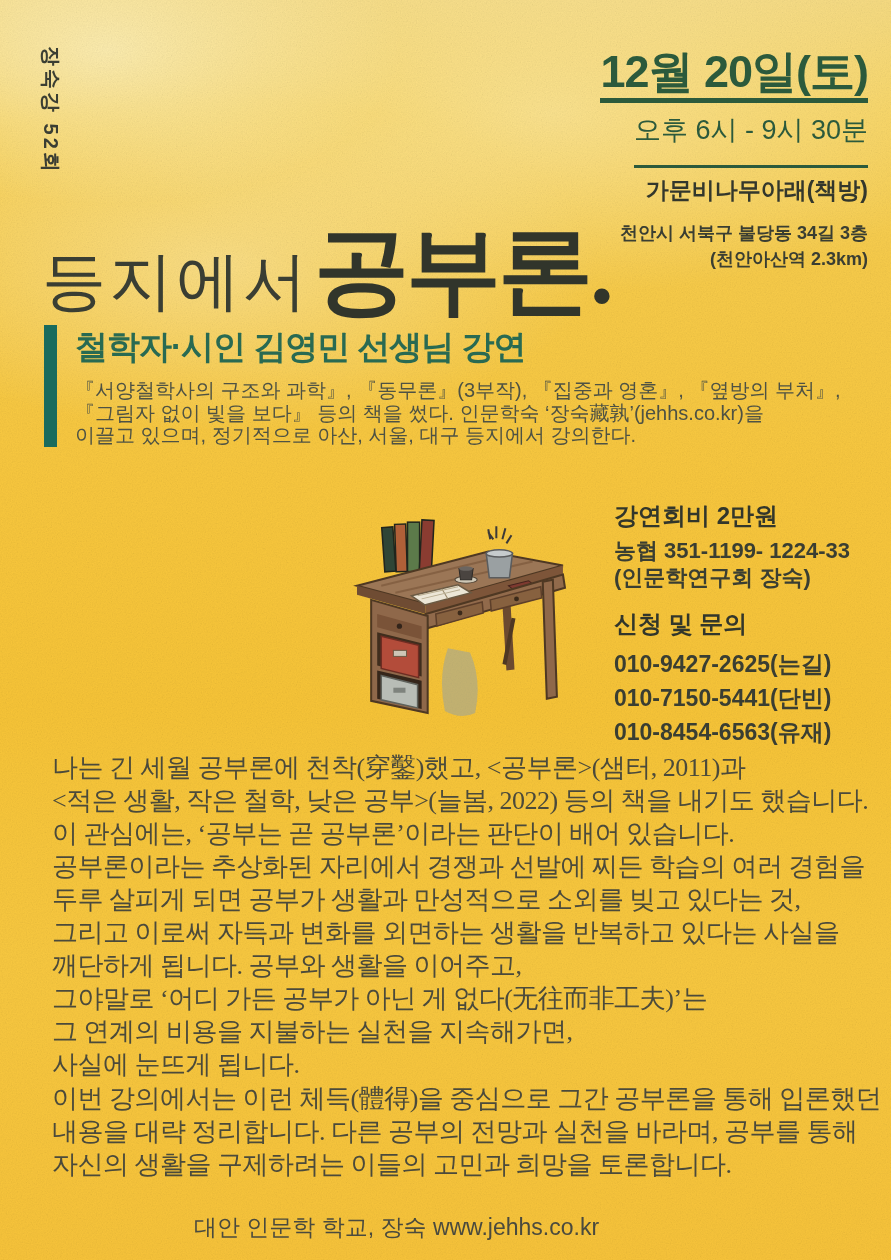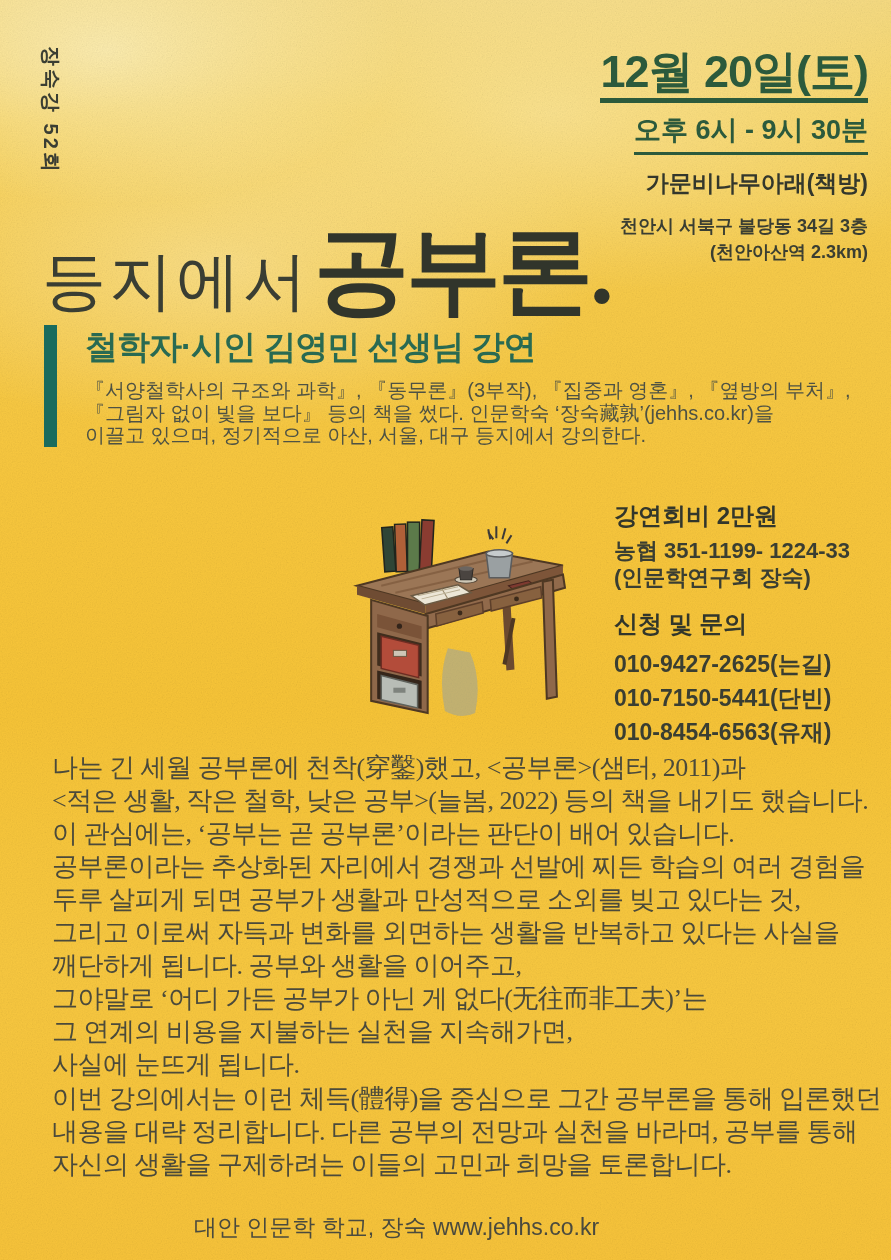--- a/index.html
+++ b/index.html
@@ -19,34 +19,34 @@
   
   .series{
     left:64px;top:46px;transform:rotate(90deg);transform-origin:0 0;
     font-size:20px;font-weight:600;letter-spacing:3px;color:#3b3e33;white-space:nowrap;
   }
 
   
   .when-where{right:23px;top:48px;text-align:right;}
   .date-line{display:inline-block;font-size:45px;font-weight:800;letter-spacing:-1px;
     color:#2c5a3c;border-bottom:5px solid #2c5a3c;padding-bottom:3px;line-height:1.05;white-space:nowrap;}
-  .time-line{display:inline-block;margin-top:9px;font-size:27px;font-weight:700;
-    color:#2c5a3c;border-bottom:3px solid #2c5a3c;padding-bottom:4px;white-space:nowrap;}
-  .venue-line{margin-top:13px;font-size:23px;font-weight:800;color:#33372c;white-space:nowrap;}
+  .time-line{display:inline-block;margin-top:9px;font-size:27px;font-weight:400;
+    color:#2c5a3c;border-bottom:3px solid #2c5a3c;padding-bottom:17px;white-space:nowrap;}
+  .venue-line{margin-top:7px;font-size:23px;font-weight:800;color:#33372c;white-space:nowrap;}
   .addr-line{margin-top:15px;font-size:18px;font-weight:700;color:#3a3e32;white-space:nowrap;}
   .dist-line{margin-top:2px;font-size:18px;font-weight:700;color:#3a3e32;white-space:nowrap;}
 
   
   .main-title{left:42px;top:208px;display:flex;align-items:baseline;white-space:nowrap;
     font-family:"Liberation Serif",serif;}
   .title-light{font-size:64px;font-weight:400;letter-spacing:3px;color:#3a3e33;}
   .title-bold{font-size:95px;font-weight:700;letter-spacing:-3px;color:#31352b;margin-left:4px;}
 
   
-  .speaker{left:44px;top:325px;border-left:13px solid #1a6b5d;padding-left:28px;}
+  .speaker{left:44px;top:325px;border-left:13px solid #1a6b5d;padding-left:18px;}
   .speaker-heading{font-size:33px;font-weight:700;letter-spacing:-1px;color:#296a52;white-space:nowrap;}
   .speaker-bio{margin-top:9px;font-size:20px;line-height:22.5px;color:#4e5244;}
   .speaker-bio .line{white-space:nowrap;}
 
   
   .desk{left:352px;top:505px;width:218px;height:214px;}
 
   
   .info{left:614px;top:500px;color:#363a2e;}
   .info-title{font-size:24px;font-weight:800;color:#32362b;white-space:nowrap;}

